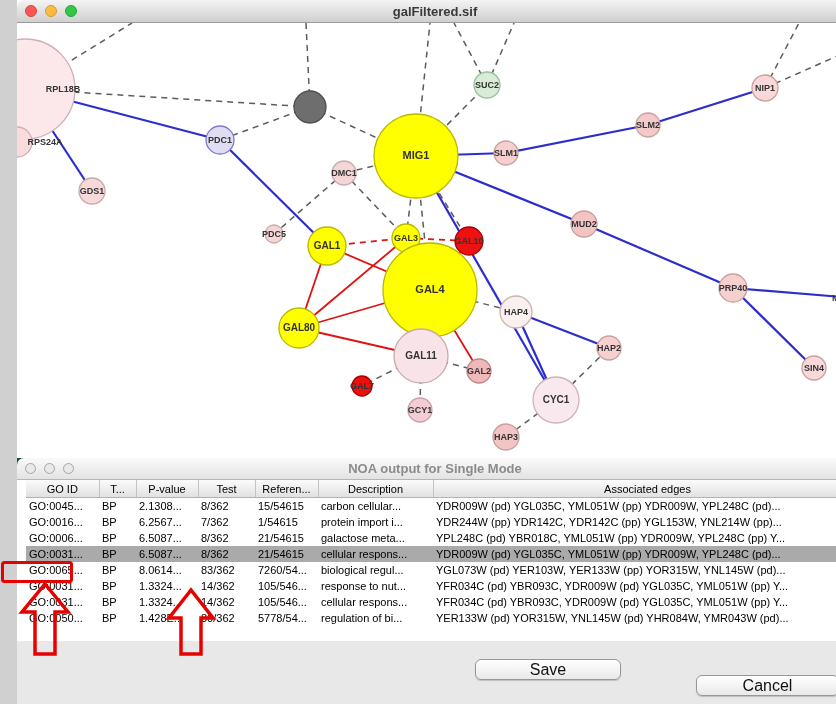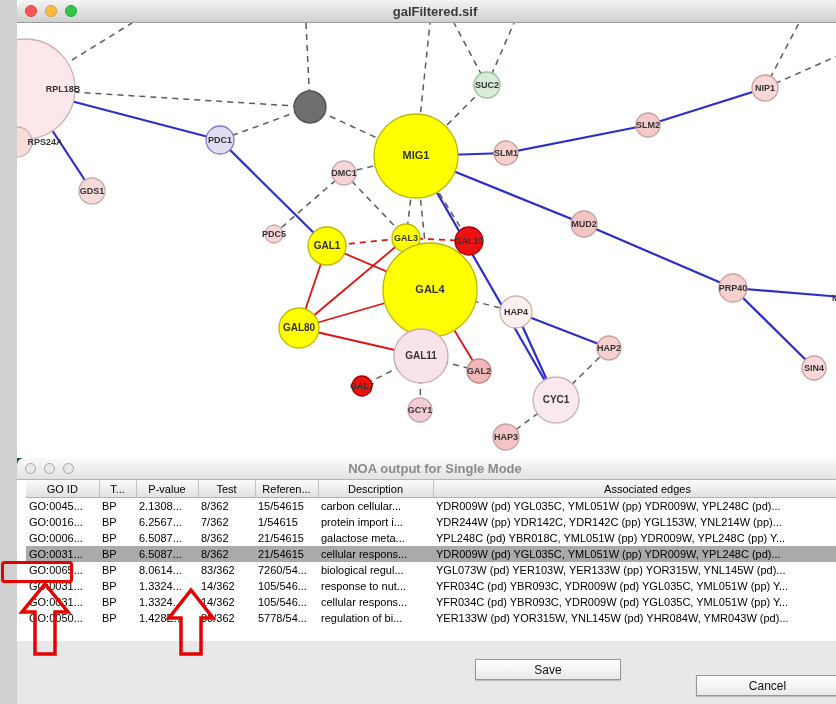--- a/index.html
+++ b/index.html
@@ -21,23 +21,23 @@
   #graph-canvas{height:436px;background:#ffffff;overflow:hidden;font-weight:bold;}
   #bottom-window{top:458px;height:246px;background:#14532d;}
   .table-wrap{background:#fff;height:161px;overflow:hidden;padding-left:9px;}
   table{border-collapse:collapse;table-layout:fixed;width:836px;font-size:11px;color:#000;}
   th{height:17px;background:linear-gradient(#fbfbfb,#e1e1e1);border-right:1px solid #c3c3c3;
      border-bottom:1px solid #b3b3b3;font-weight:normal;text-align:center;padding:0 2px;
      overflow:hidden;white-space:nowrap;font-size:11px;}
   td{height:16px;line-height:16px;padding:0 3px;overflow:hidden;white-space:nowrap;background:#fff;}
   tr.selected td{background:#aaaaaa;}
   .button-bar{position:relative;height:64px;background:#e8e8e8;}
-  .mac-btn{position:absolute;height:21px;border-radius:0;border:1px solid #979797;
+  .mac-btn{position:absolute;height:21px;border-radius:6px;border:1px solid #979797;
            background:linear-gradient(#ffffff,#e9e9e9);font-family:"Liberation Sans",sans-serif;
-           font-size:12px;color:#111;box-shadow:0 1px 1px rgba(0,0,0,0.18);padding:0;}
+           font-size:16px;color:#111;box-shadow:0 1px 1px rgba(0,0,0,0.18);padding:0;}
   #save-btn{left:458px;top:18px;width:146px;}
   #cancel-btn{left:679px;top:18px;width:143px;margin-top:16px;}
   .annotations{position:absolute;left:0;top:0;pointer-events:none;}
 </style>
 </head>
 <body>
 
 <div class="screen">
 
   <div class="window" id="top-window">

